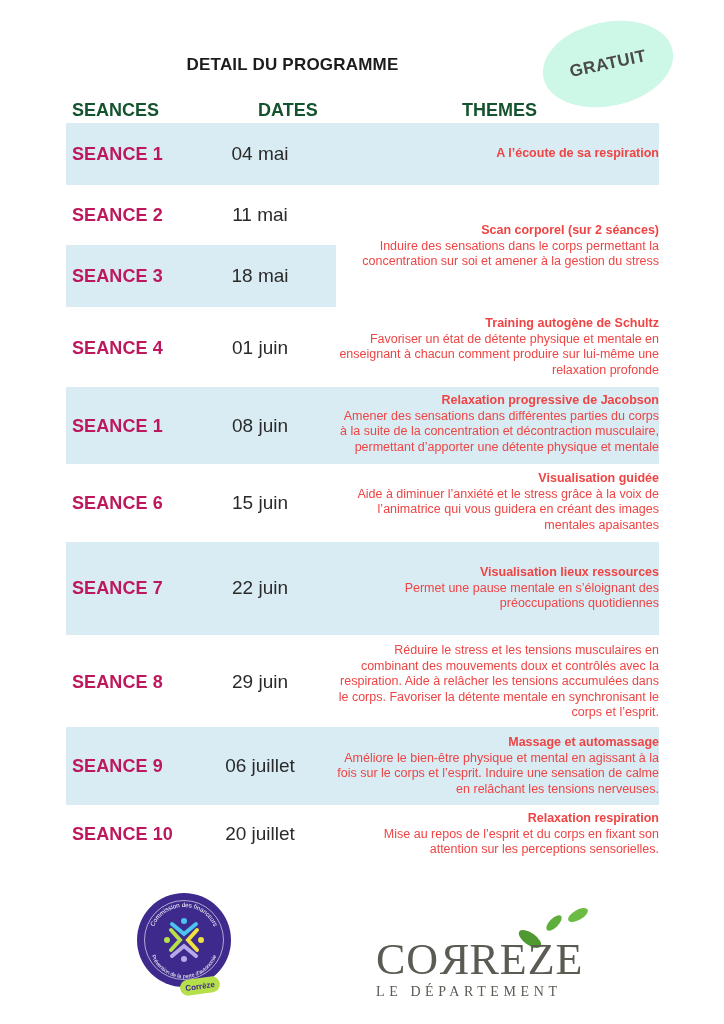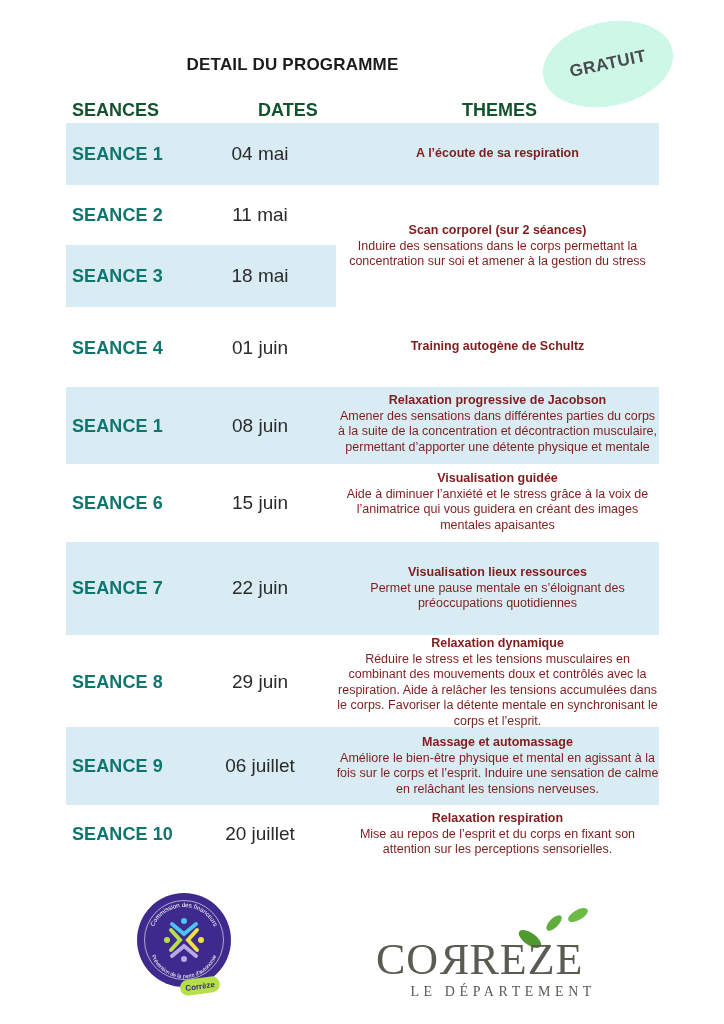--- a/index.html
+++ b/index.html
@@ -24,30 +24,30 @@
 
   .col-head {
     position: absolute; top: 100px; font-weight: bold; font-size: 18px; color: #14532d;
   }
 
   .row { position: absolute; left: 66px; width: 593px; }
   .row.shaded { background: #d9ecf4; }
   .left-shade { position: absolute; background: #d9ecf4; }
 
   .seance {
-    position: absolute; left: 72px; font-weight: bold; font-size: 18px; color: #0f766e;
+    position: absolute; left: 72px; font-weight: bold; font-size: 18px; color: #be185d;
     transform: translateY(-50%); letter-spacing: 0.1px;
   }
   .date {
     position: absolute; left: 200px; width: 120px; text-align: center; font-size: 19px; color: #2a2a2a;
     transform: translateY(-50%);
   }
   .theme {
-    position: absolute; left: 336px; width: 323px; text-align: center;
-    font-size: 12.5px; line-height: 15.5px; color: #7f1d1d;
+    position: absolute; left: 336px; width: 323px; text-align: right;
+    font-size: 12.5px; line-height: 15.5px; color: #ef4444;
     transform: translateY(-50%);
   }
   .theme .t { font-weight: bold; display: block; }
   .theme .d { display: block; }
 
   .logo-cdf {
     position: absolute; left: 137px; top: 893px; width: 94px; height: 94px;
     border-radius: 50%; background: #3d2a8c;
   }
   .logo-cdf .ring {
@@ -63,21 +63,21 @@
     display: flex; align-items: center; justify-content: center;
     font-size: 8px; color: #3d2a8c; font-weight: bold;
   }
 
   .correze {
     position: absolute; left: 376px; top: 938px; width: 220px;
     font-family: "Liberation Serif", serif; color: #5b5b53;
   }
   .correze .name { font-size: 44px; letter-spacing: 1px; line-height: 44px; }
   .correze .name .rev { display: inline-block; transform: scaleX(-1); }
-  .correze .sub { font-size: 14px; letter-spacing: 4.6px; margin-top: 2px; text-align: right; }
+  .correze .sub { font-size: 14px; letter-spacing: 4.6px; margin-top: 2px; }
   .leaves { position: absolute; left: 510px; top: 905px; width: 80px; height: 50px; }
 </style>
 </head>
 <body>
 
 <div class="title"><span>DETAIL DU PROGRAMME</span></div>
 
 <div class="badge">
     <span>GRATUIT</span>
   </div>
@@ -117,35 +117,35 @@
 
 <div class="theme" style="top:154px;">
     <span class="t">A l’écoute de sa respiration</span>
   </div>
 <div class="theme" style="top:246px;">
     <span class="t">Scan corporel (sur 2 séances)</span>
     <span class="d">Induire des sensations dans le corps permettant la concentration sur soi et amener à la gestion du stress</span>
   </div>
 <div class="theme" style="top:347px;">
     <span class="t">Training autogène de Schultz</span>
+    <span class="d">Favoriser un état de détente physique et mentale en enseignant à chacun comment produire sur lui-même une relaxation profonde</span>
   </div>
 <div class="theme" style="top:424px;">
     <span class="t">Relaxation progressive de Jacobson</span>
     <span class="d">Amener des sensations dans différentes parties du corps à la suite de la concentration et décontraction musculaire, permettant d’apporter une détente physique et mentale</span>
   </div>
 <div class="theme" style="top:502px;">
     <span class="t">Visualisation guidée</span>
     <span class="d">Aide à diminuer l’anxiété et le stress grâce à la voix de l’animatrice qui vous guidera en créant des images mentales apaisantes</span>
   </div>
 <div class="theme" style="top:588px;">
     <span class="t">Visualisation lieux ressources</span>
     <span class="d">Permet une pause mentale en s’éloignant des préoccupations quotidiennes</span>
   </div>
 <div class="theme" style="top:682px;">
-    <span class="t">Relaxation dynamique</span>
     <span class="d">Réduire le stress et les tensions musculaires en combinant des mouvements doux et contrôlés avec la respiration. Aide à relâcher les tensions accumulées dans le corps. Favoriser la détente mentale en synchronisant le corps et l’esprit.</span>
   </div>
 <div class="theme" style="top:766px;">
     <span class="t">Massage et automassage</span>
     <span class="d">Améliore le bien-être physique et mental en agissant à la fois sur le corps et l’esprit. Induire une sensation de calme en relâchant les tensions nerveuses.</span>
   </div>
 <div class="theme" style="top:834px;">
     <span class="t">Relaxation respiration</span>
     <span class="d">Mise au repos de l’esprit et du corps en fixant son attention sur les perceptions sensorielles.</span>
   </div>

